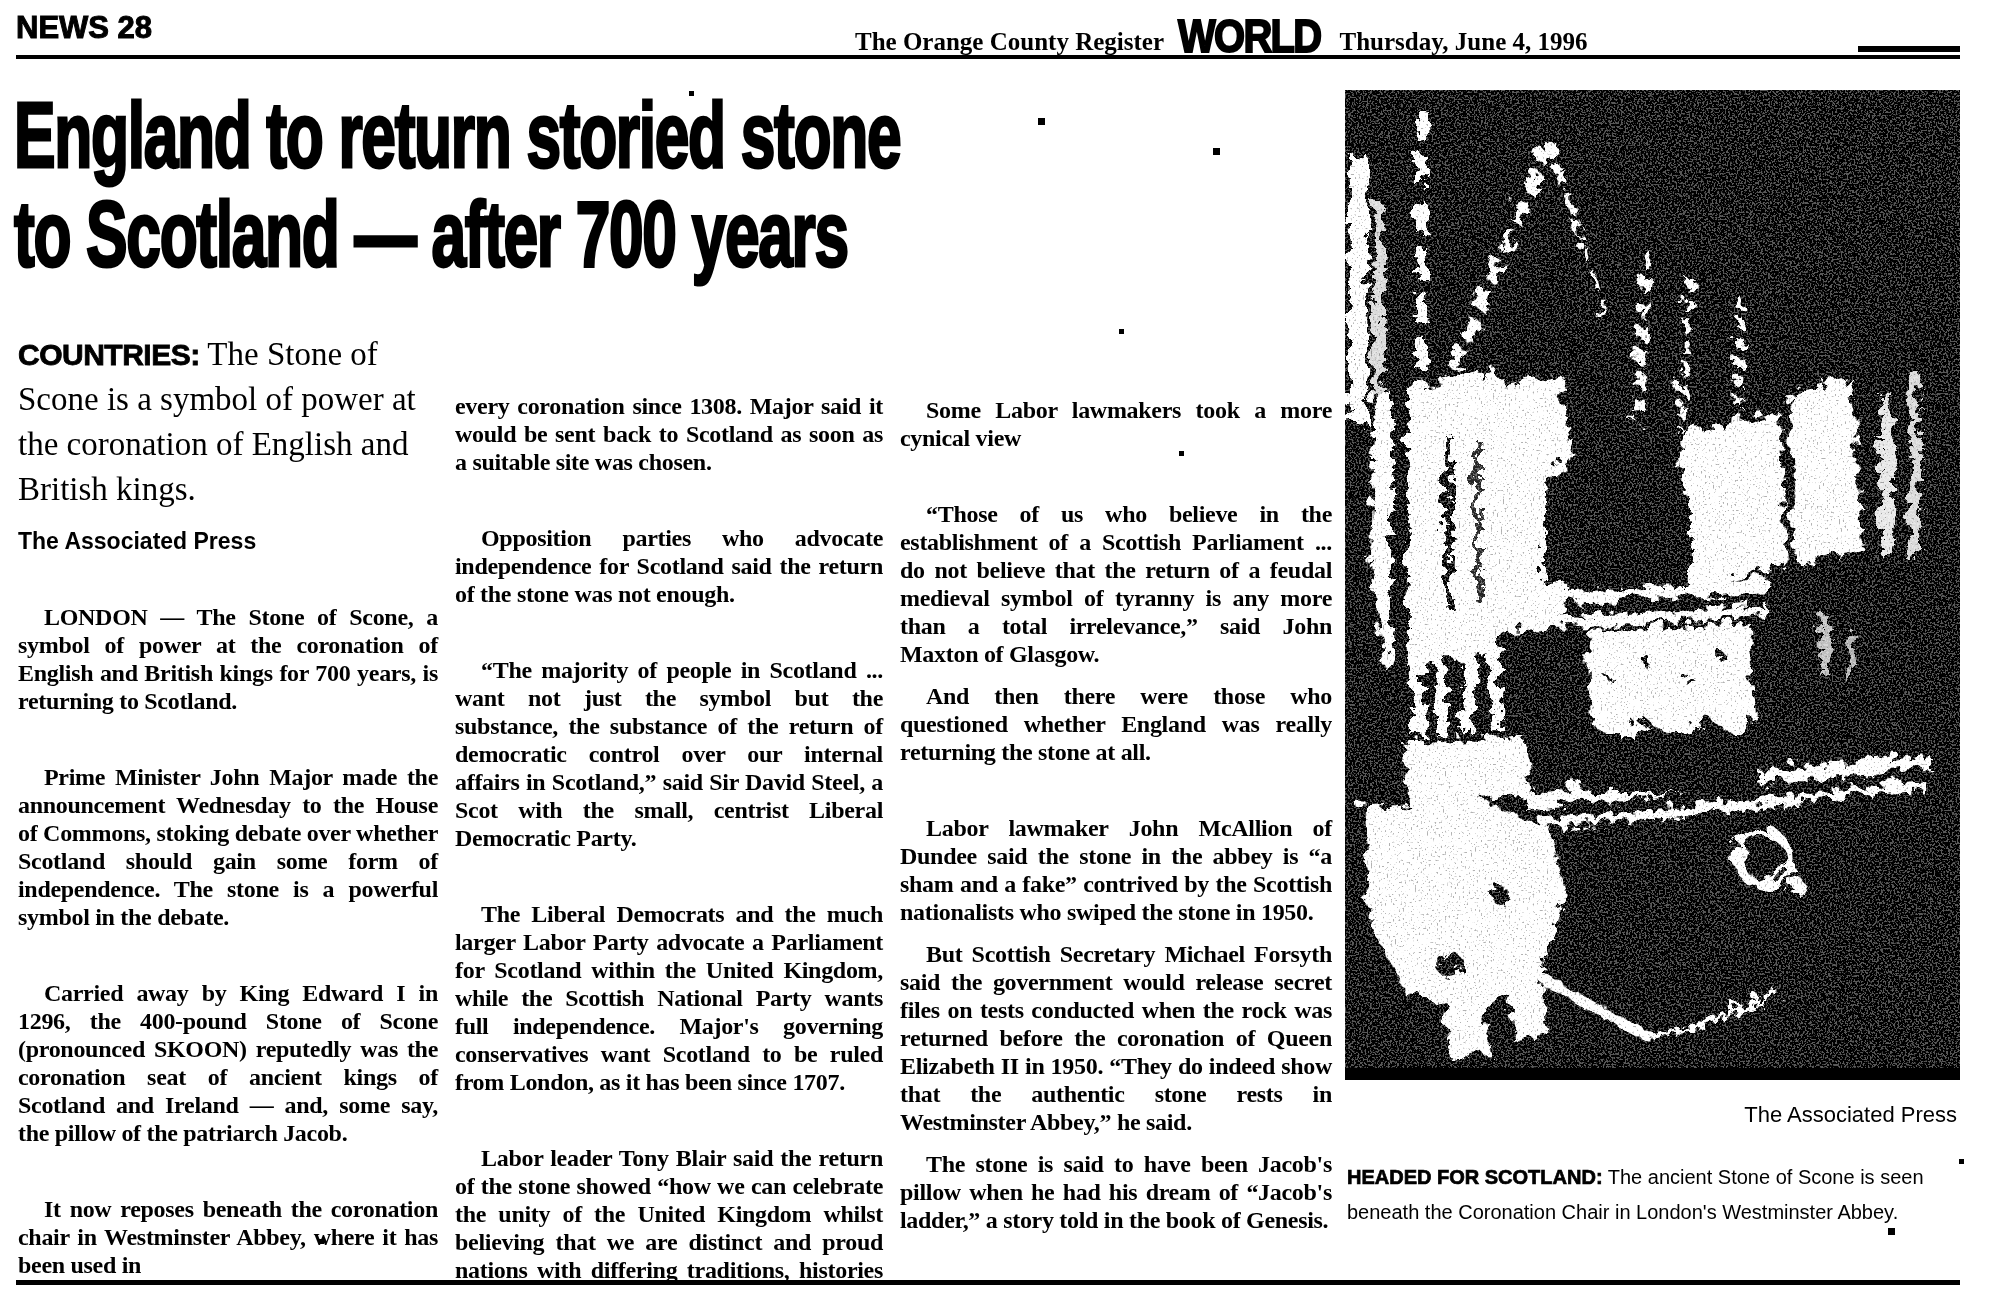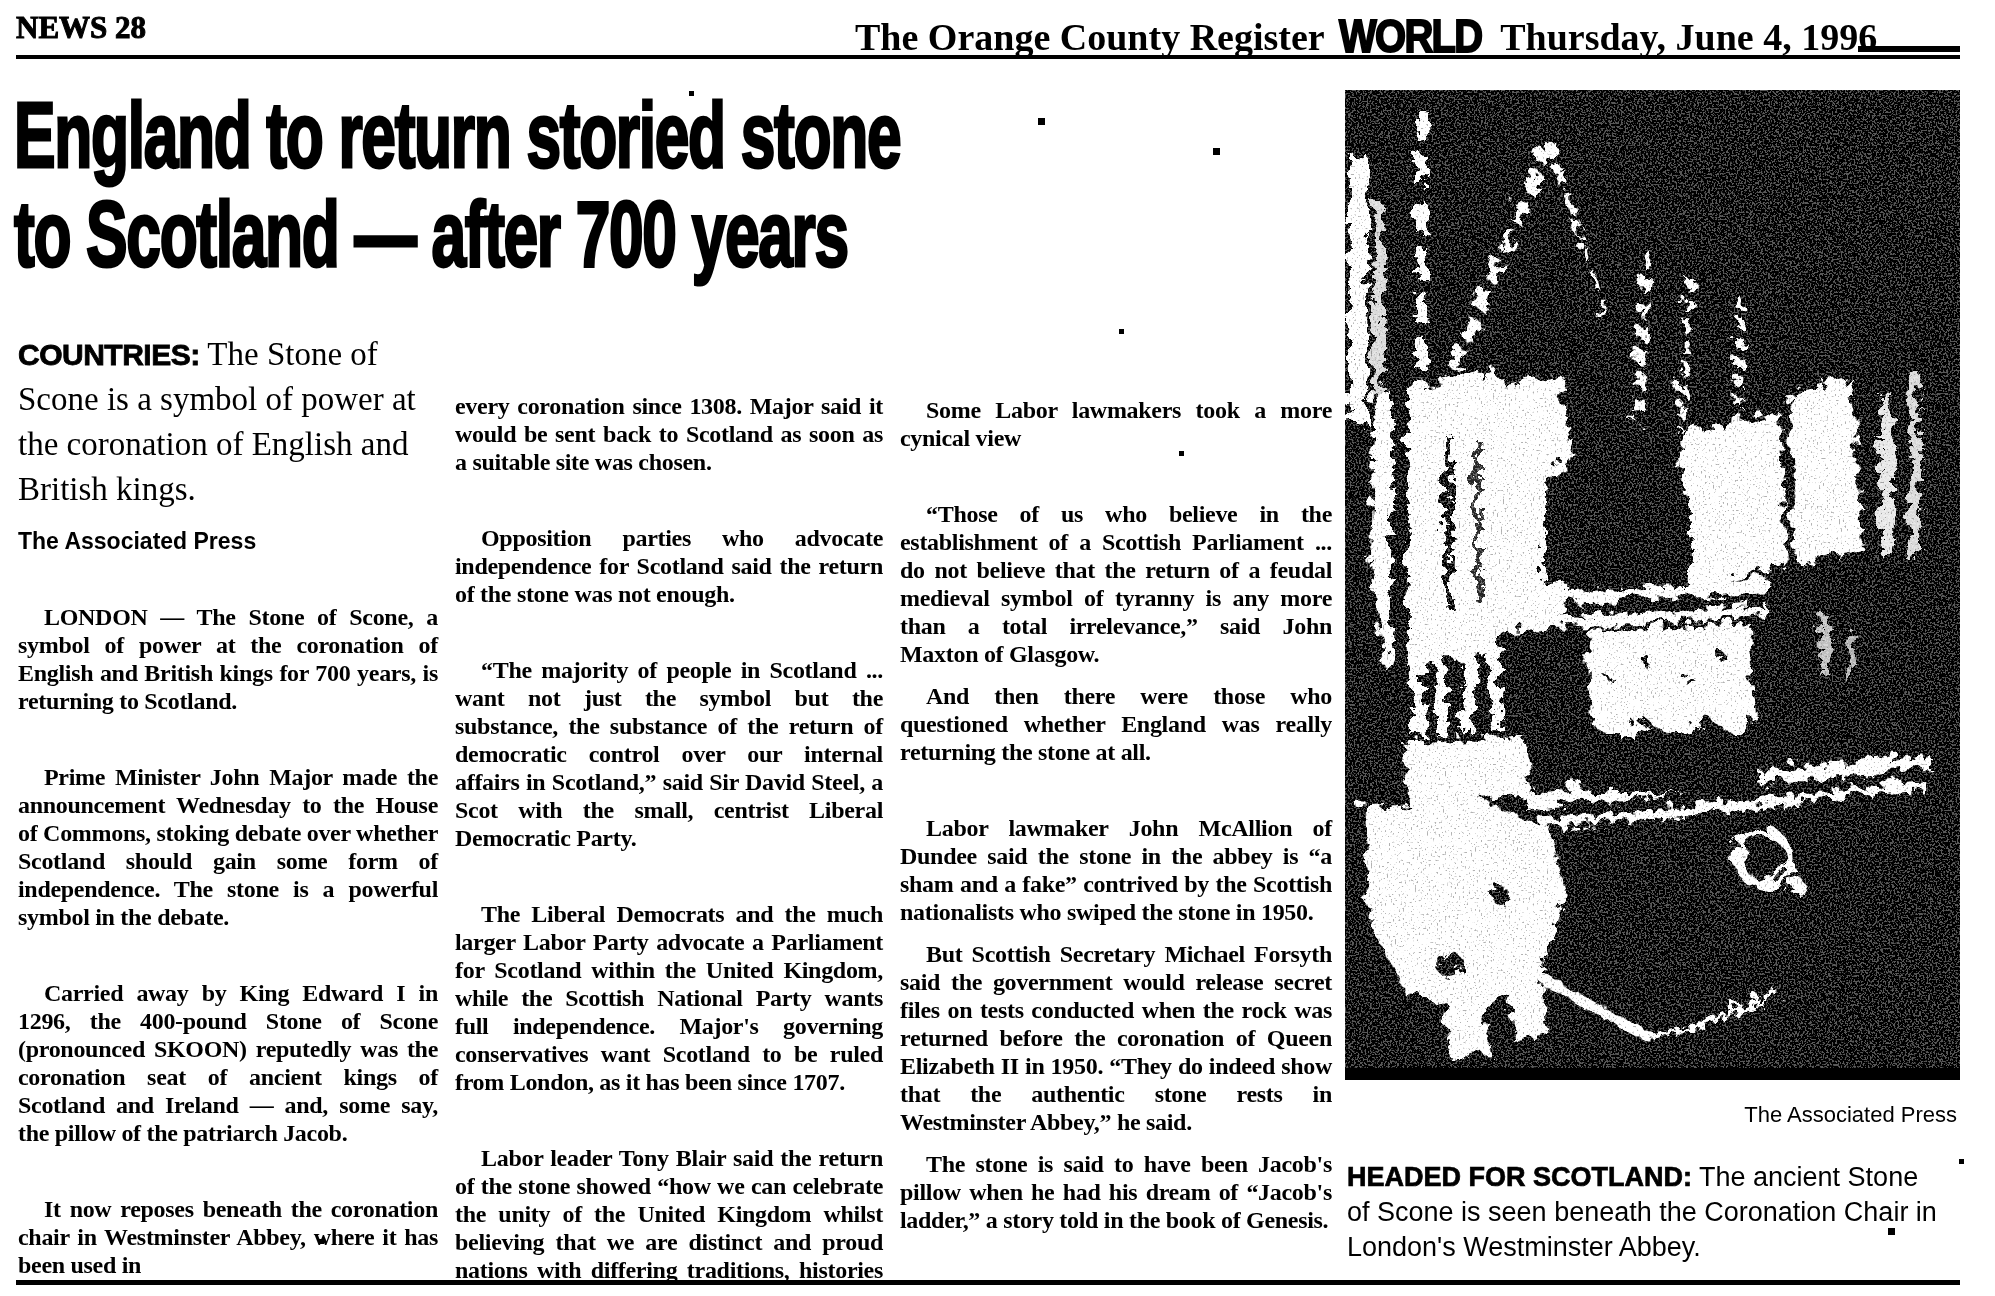--- a/index.html
+++ b/index.html
@@ -5,29 +5,29 @@
   * { margin:0; padding:0; box-sizing:border-box; }
   html,body { background:#e8e8e8; }
   .page {
     position:relative; width:1995px; height:1296px;
     background:#ffffff; color:#000; overflow:hidden;
     font-family:"Liberation Serif", serif;
   }
   
   .section-label {
     position:absolute; left:16px; top:10px;
-    font-family:Liberation Serif, serif; font-weight:bold;
+    font-family:Liberation Sans, sans-serif; font-weight:bold;
     font-size:31px; letter-spacing:0; -webkit-text-stroke:1px #000;
   }
   .masthead-center {
     position:absolute; left:855px; top:6px; white-space:nowrap;
   }
   .masthead-center > span { vertical-align:baseline; }
   .paper-name, .issue-date {
-    font-family:"Liberation Serif", serif; font-size:38px; font-weight:bold;text-align:center;
+    font-family:"Liberation Serif", serif; font-size:25px; font-weight:bold;text-align:center;
   }
   .section-name {
     display:inline-block;
     font-family:"Liberation Sans", sans-serif; font-weight:bold;
     font-size:47px; letter-spacing:-2px; -webkit-text-stroke:2px #000;
     transform:scaleX(0.85); transform-origin:0 70%;
     margin:0 2px 0 14px; position:relative; top:2px;
   }
   .issue-date { margin-left:-8px; }
   .rule { position:absolute; background:#000; }
@@ -71,21 +71,21 @@
   .photo-block { position:absolute; left:1345px; top:90px; width:615px; height:990px; }
   .photo-block svg { display:block; }
   .photo-credit {
     position:absolute; left:1345px; top:1102px; width:612px;
     text-align:right; font-family:"Liberation Sans", sans-serif;
     font-size:22px;
   }
   .caption {
     position:absolute; left:1347px; top:1160px; width:600px;
     font-family:"Liberation Sans", sans-serif;
-    font-size:27px; line-height:35px;
+    font-size:20px; line-height:35px;
   }
   .caption .kicker { font-weight:bold; -webkit-text-stroke:0.7px #000; }
 
   
   .specks { position:absolute; left:0; top:0; width:3px; height:3px; background:transparent;
     box-shadow: 1040px 120px 0 2px #000, 1120px 330px 0 1px #000, 690px 92px 0 1px #000,
                 1215px 150px 0 2px #000, 1180px 452px 0 1px #000, 320px 1240px 0 1px #000,
                 1890px 1230px 0 2px #000, 1960px 1160px 0 1px #000; }
 </style>
 </head>

